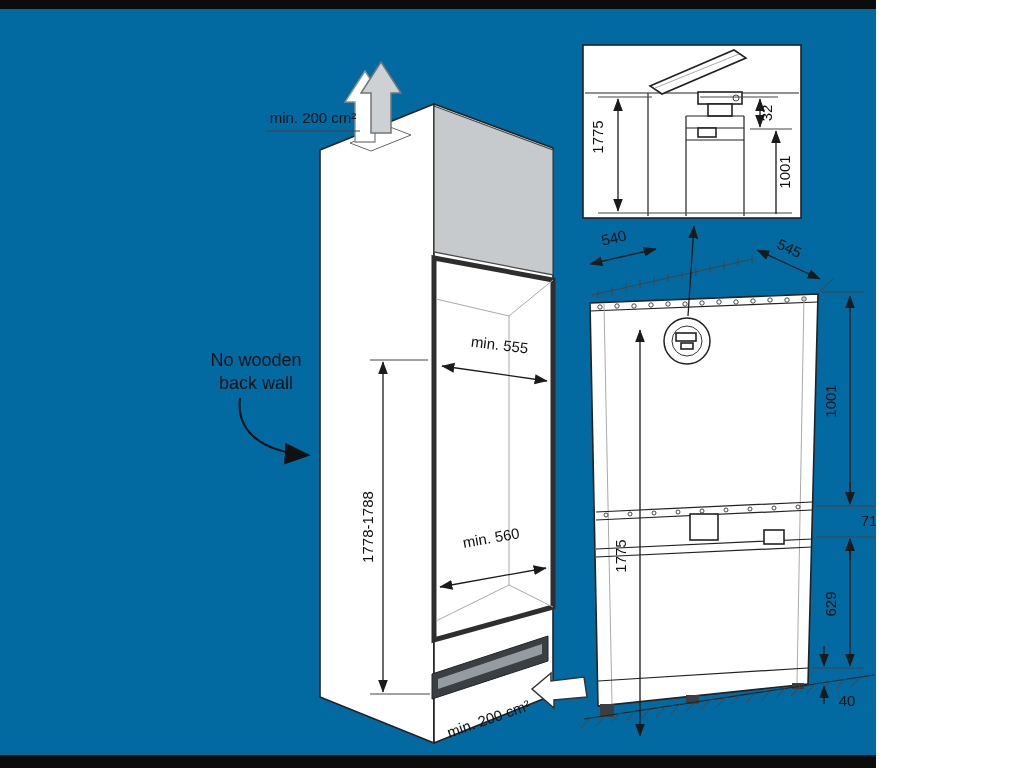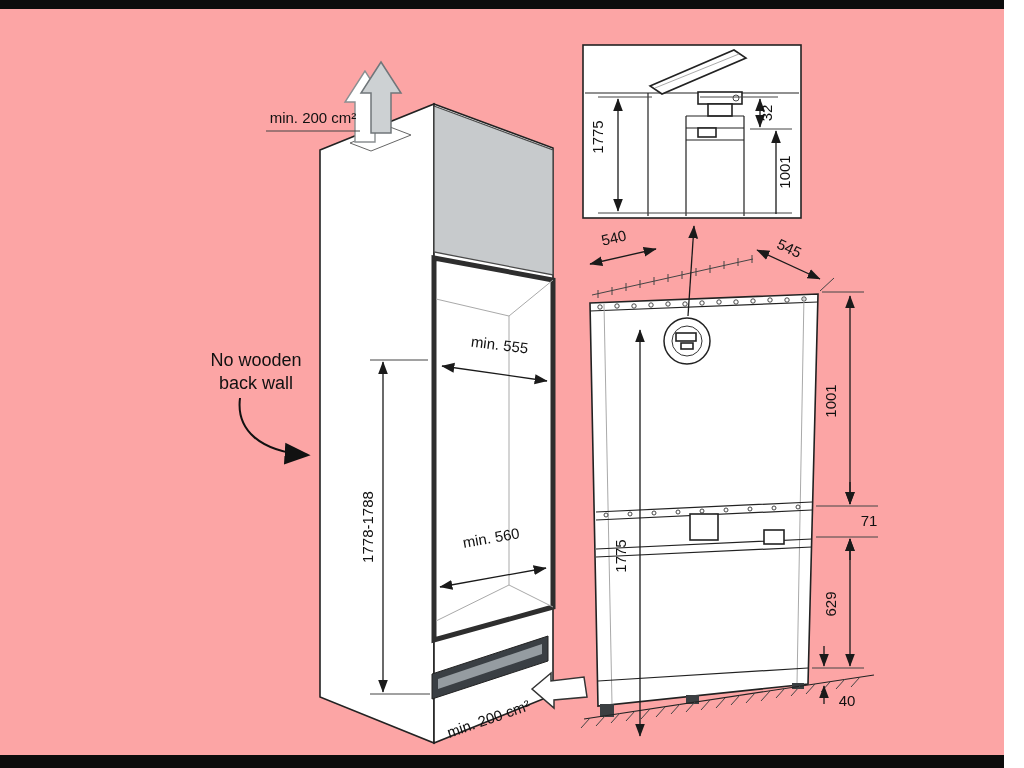--- a/index.html
+++ b/index.html
@@ -1,17 +1,17 @@
 <!DOCTYPE html>
 <html><head>
 <meta charset="utf-8">
 <title>Built-in refrigerator installation diagram</title>
 <style>
   html,body{margin:0;padding:0;background:#fff;}
-  .stage{position:relative;width:1004px;height:768px;background:#fca5a5;overflow:hidden;}
+  .stage{position:relative;width:876px;height:768px;background:#0369a1;overflow:hidden;}
   svg{display:block;}
   .face{fill:#ffffff;stroke:#222222;stroke-width:1.6;}
   .ln{stroke:#222222;stroke-width:1.2;fill:none;}
   .ln-thin{stroke:#444444;stroke-width:1;fill:none;}
   .dim{stroke:#1a1a1a;stroke-width:1.3;fill:none;}
   .int{stroke:#a9a9a9;stroke-width:1;fill:none;}
   .txt{font:15px "Liberation Sans", sans-serif;fill:#111;}
   .txt-note{font:18px "Liberation Sans", sans-serif;fill:#111;}
   .screw{fill:#ffffff;stroke:#333333;stroke-width:0.9;}
 </style>

